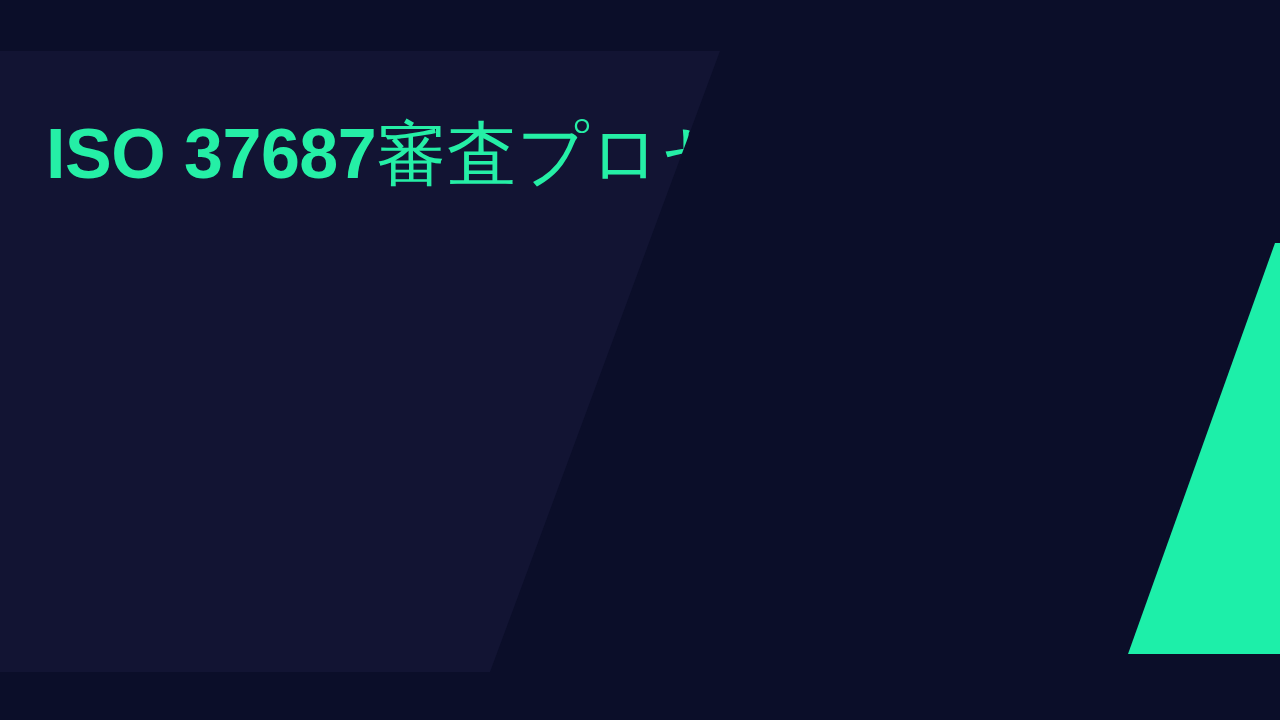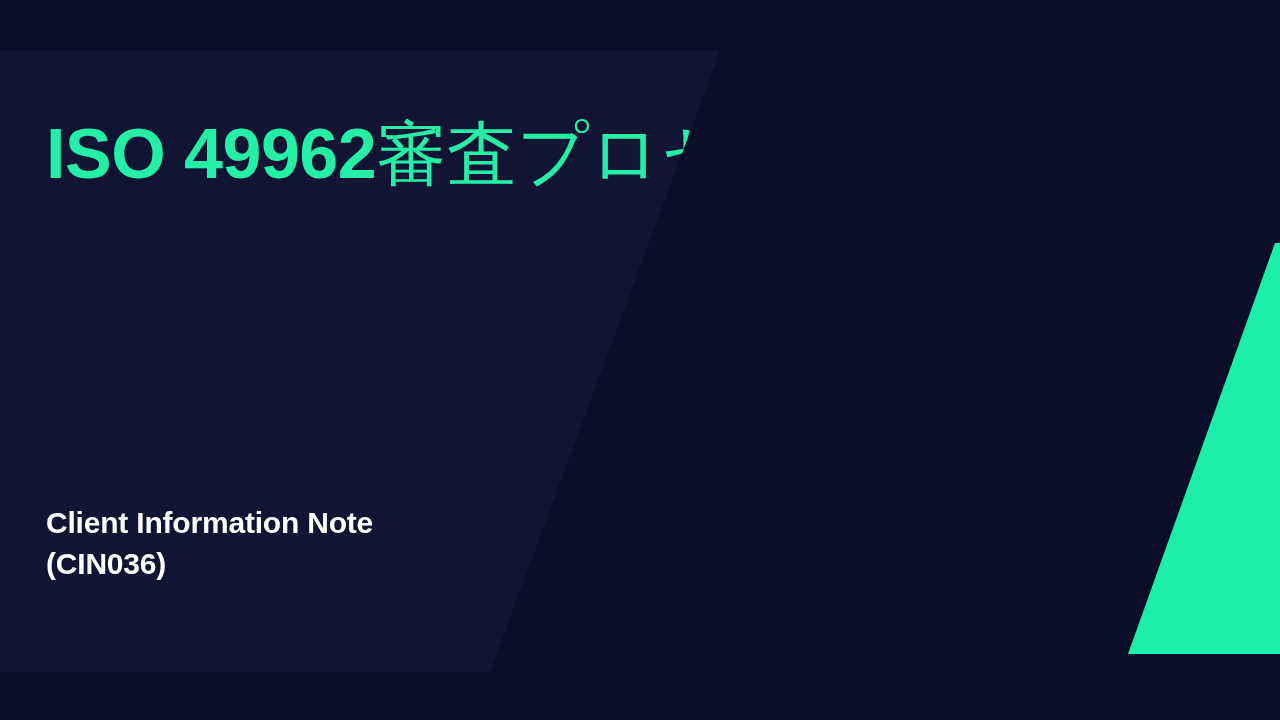--- a/index.html
+++ b/index.html
@@ -99,22 +99,18 @@
 <body>
 
 <div id="slide">
 
   <div class="green-wedge"></div>
 
   <div class="bottom-band"></div>
 
   <div class="navy-panel">
 
-    <h1 class="title"><span class="latin">ISO 49962</span><span class="jp">審査プロセス</span></h1>
+    <h1 class="title"><span class="latin">ISO 37687</span><span class="jp">審査プロセス</span></h1>
 
-    <p class="subtitle">
-      <span class="line">Client Information Note</span>
-      <span class="line">(CIN036)</span>
-    </p>
 
   </div>
 
 </div>
 
 </body></html>

